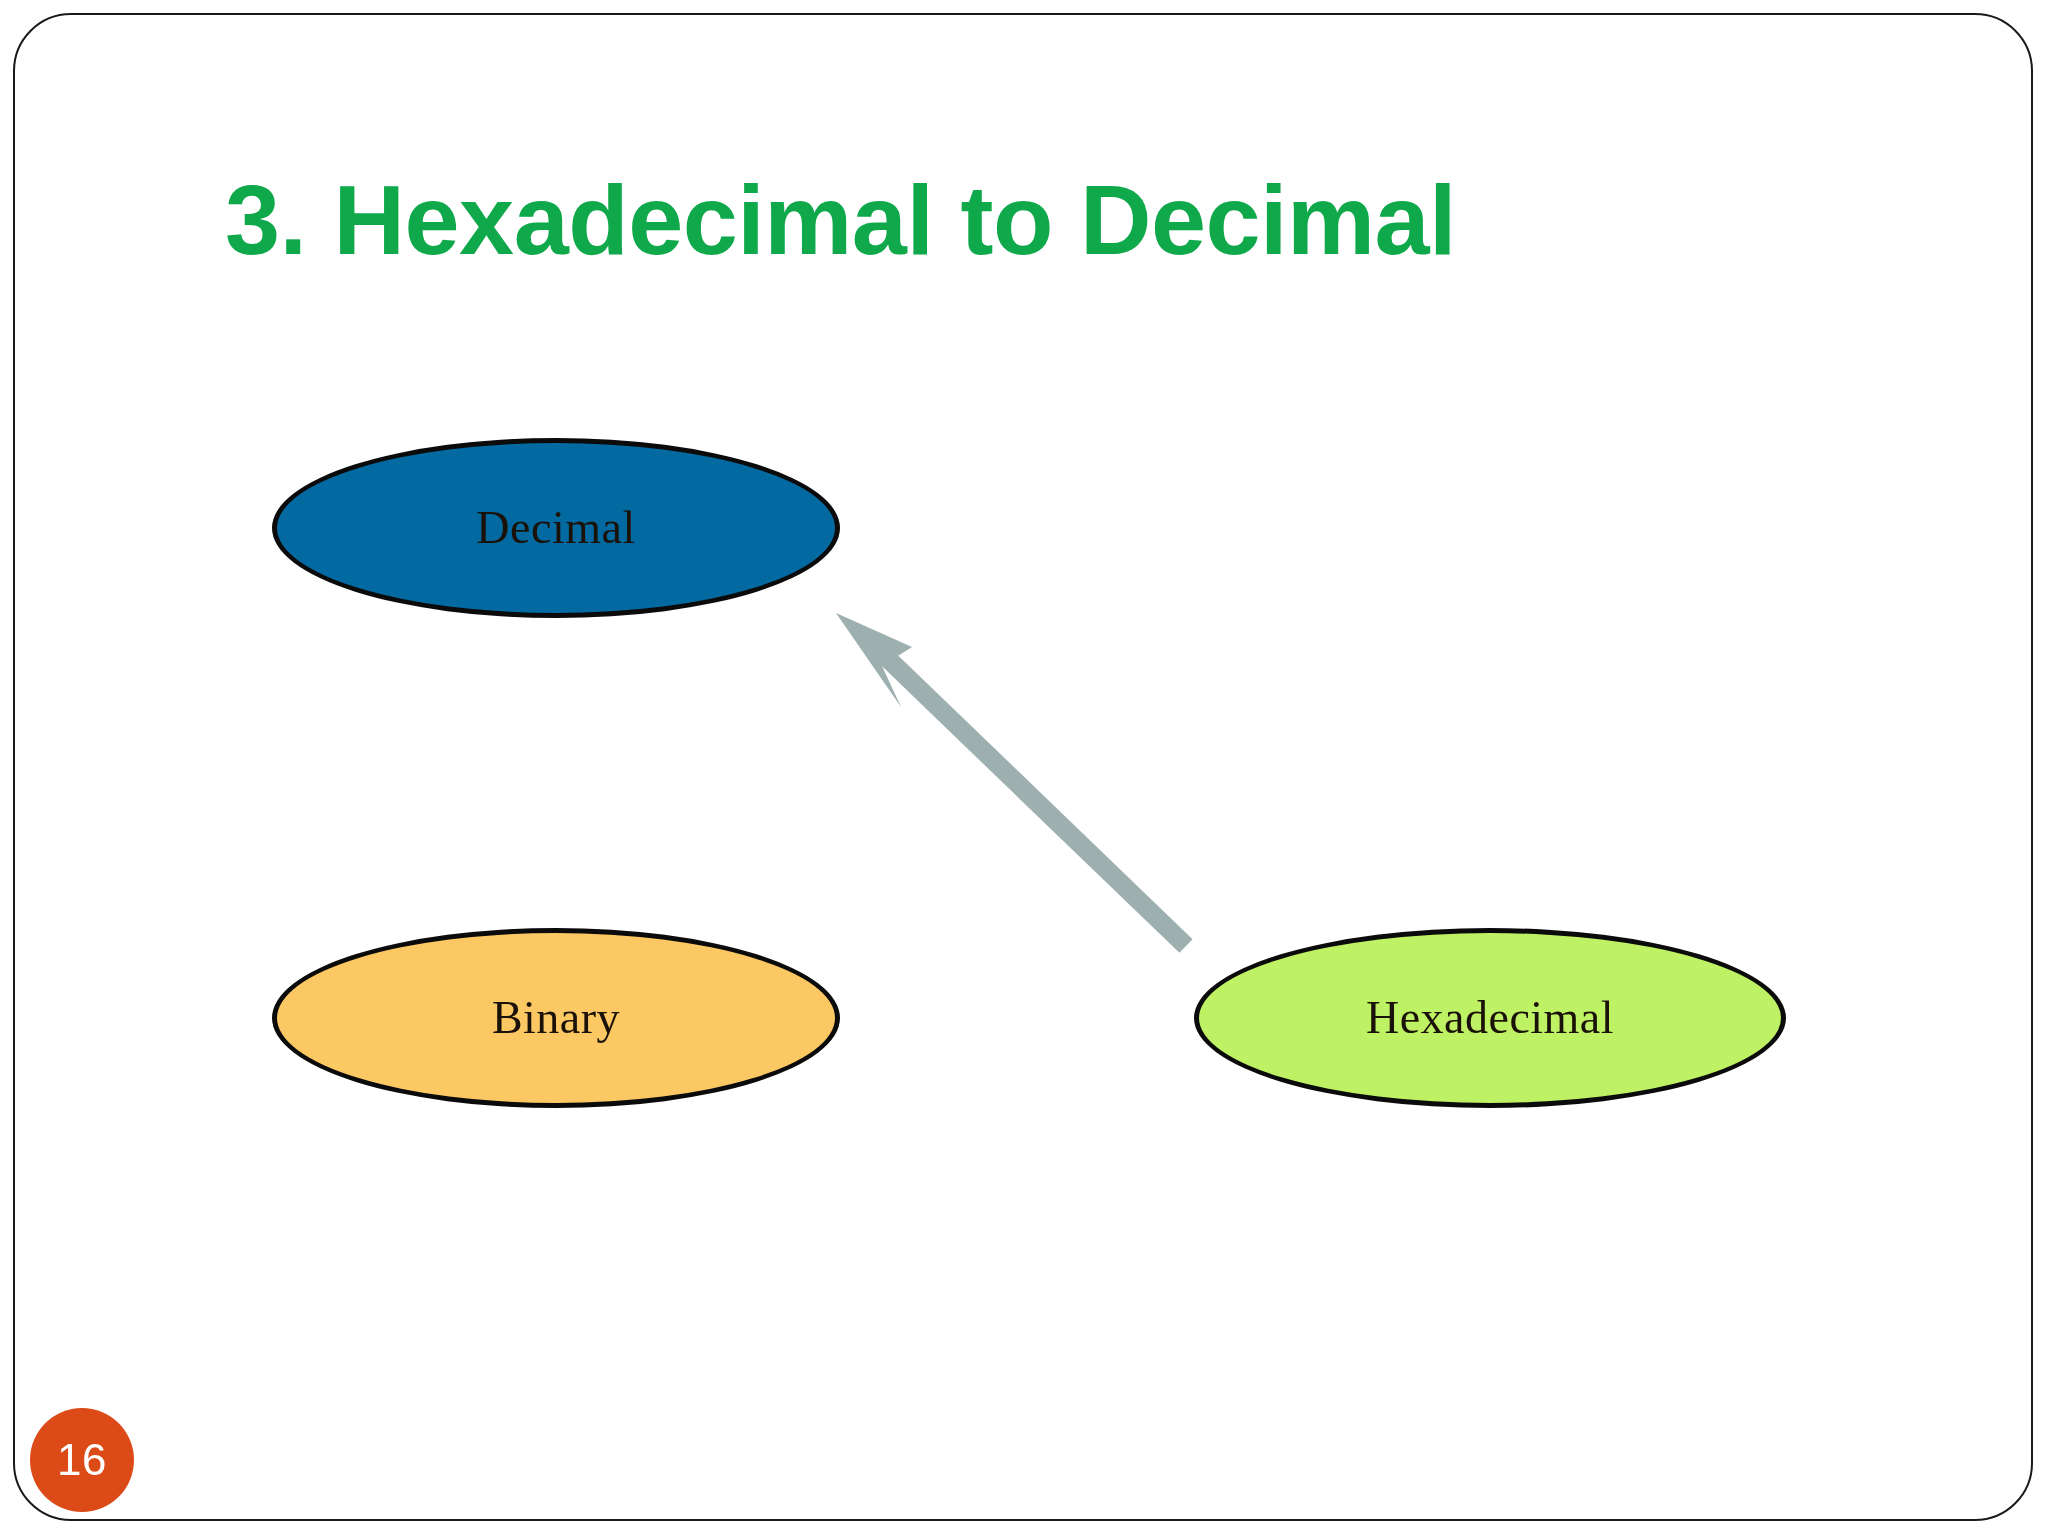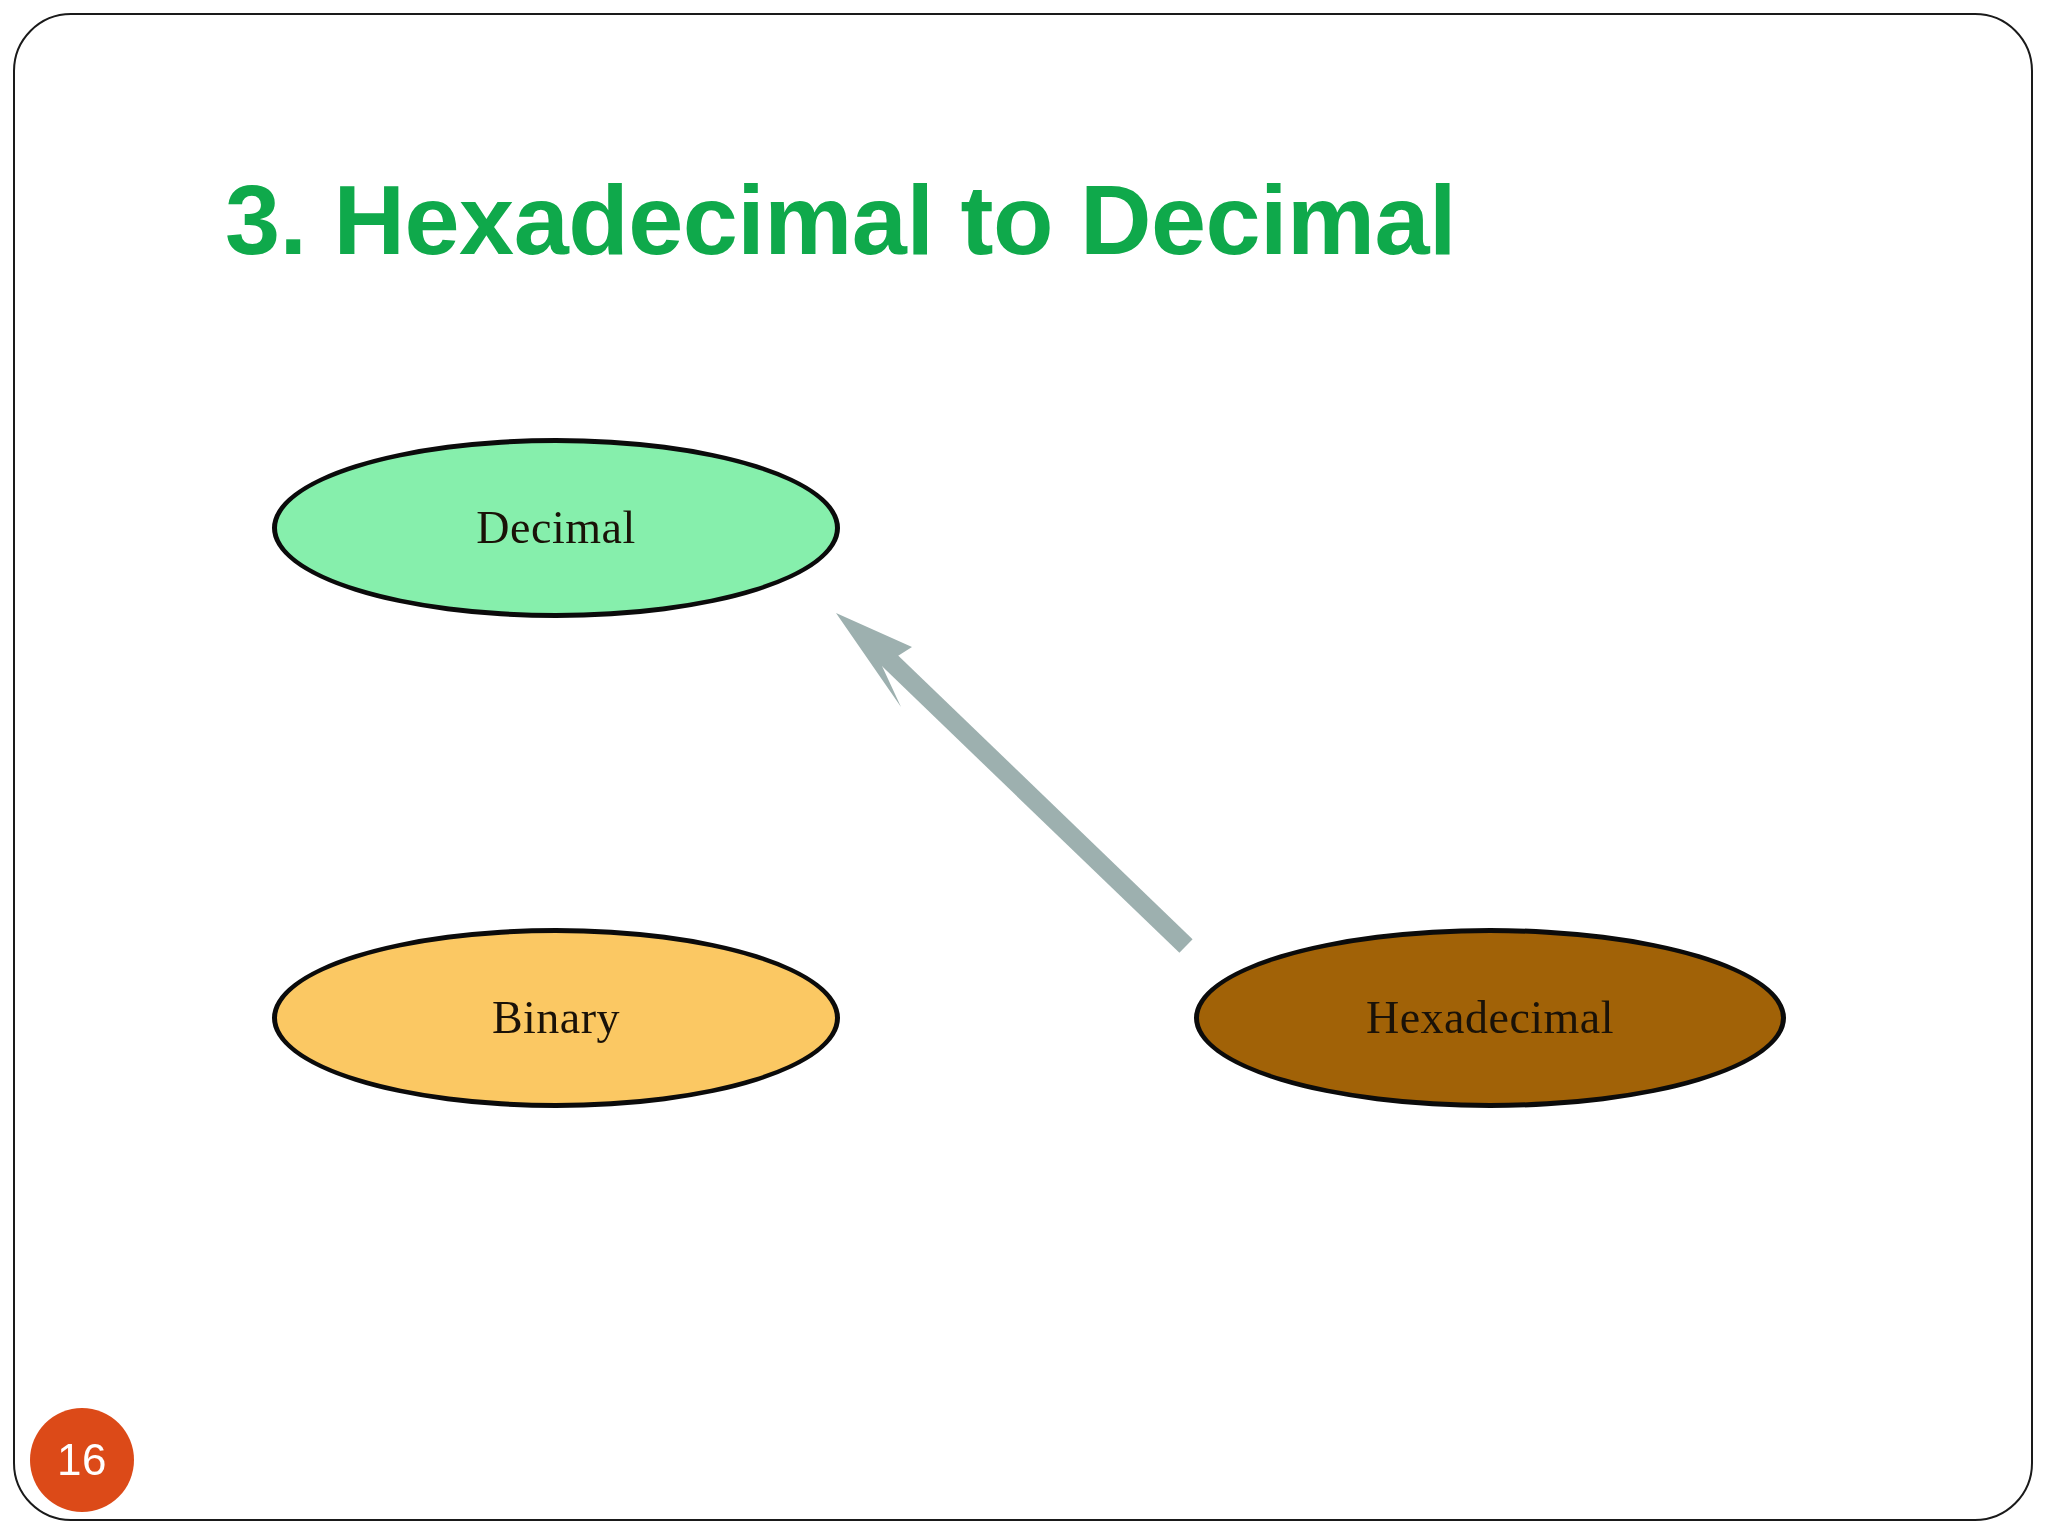--- a/index.html
+++ b/index.html
@@ -105,30 +105,30 @@
 <body>
 
 <div id="slide" style="background: rgb(255, 255, 255); padding-left: 32px;">
 
   <div id="slide-frame" style="border-color: rgb(26, 26, 26);"></div>
 
   <div id="slide-title" style="color: rgb(15, 169, 75);">3. Hexadecimal to Decimal</div>
 
   <div id="diagram">
 
-    <div class="node" id="node-decimal" style="background: #86efac; border-color: rgb(11, 11, 11); text-align: center;">
+    <div class="node" id="node-decimal" style="background: #0369a1; border-color: rgb(11, 11, 11); text-align: center;">
       <span class="node-label" style="color: rgb(26, 18, 8);">Decimal</span>
     </div>
 
 
     <div class="node" id="node-binary" style="background: rgb(251, 200, 99); border-color: rgb(11, 11, 11);">
       <span class="node-label" style="color: rgb(26, 18, 8);">Binary</span>
     </div>
 
-    <div class="node" id="node-hexadecimal" style="background: #a16207; border-color: rgb(11, 11, 11);">
+    <div class="node" id="node-hexadecimal" style="background: #bef264; border-color: rgb(11, 11, 11);">
       <span class="node-label" style="color: rgb(26, 18, 8);">Hexadecimal</span>
     </div>
 
     <svg id="arrow-layer" viewBox="0 0 2048 1536">
       <g id="arrow-hex-to-dec">
 
         <line id="arrow-shaft" x1="1186" y1="946" x2="884" y2="655" stroke-width="19" stroke-linecap="butt" stroke="#9db0af"></line>
 
         <polygon id="arrow-head" points="836,613 912,647 882,666 901,707" fill="#9db0af"></polygon>
       </g>

